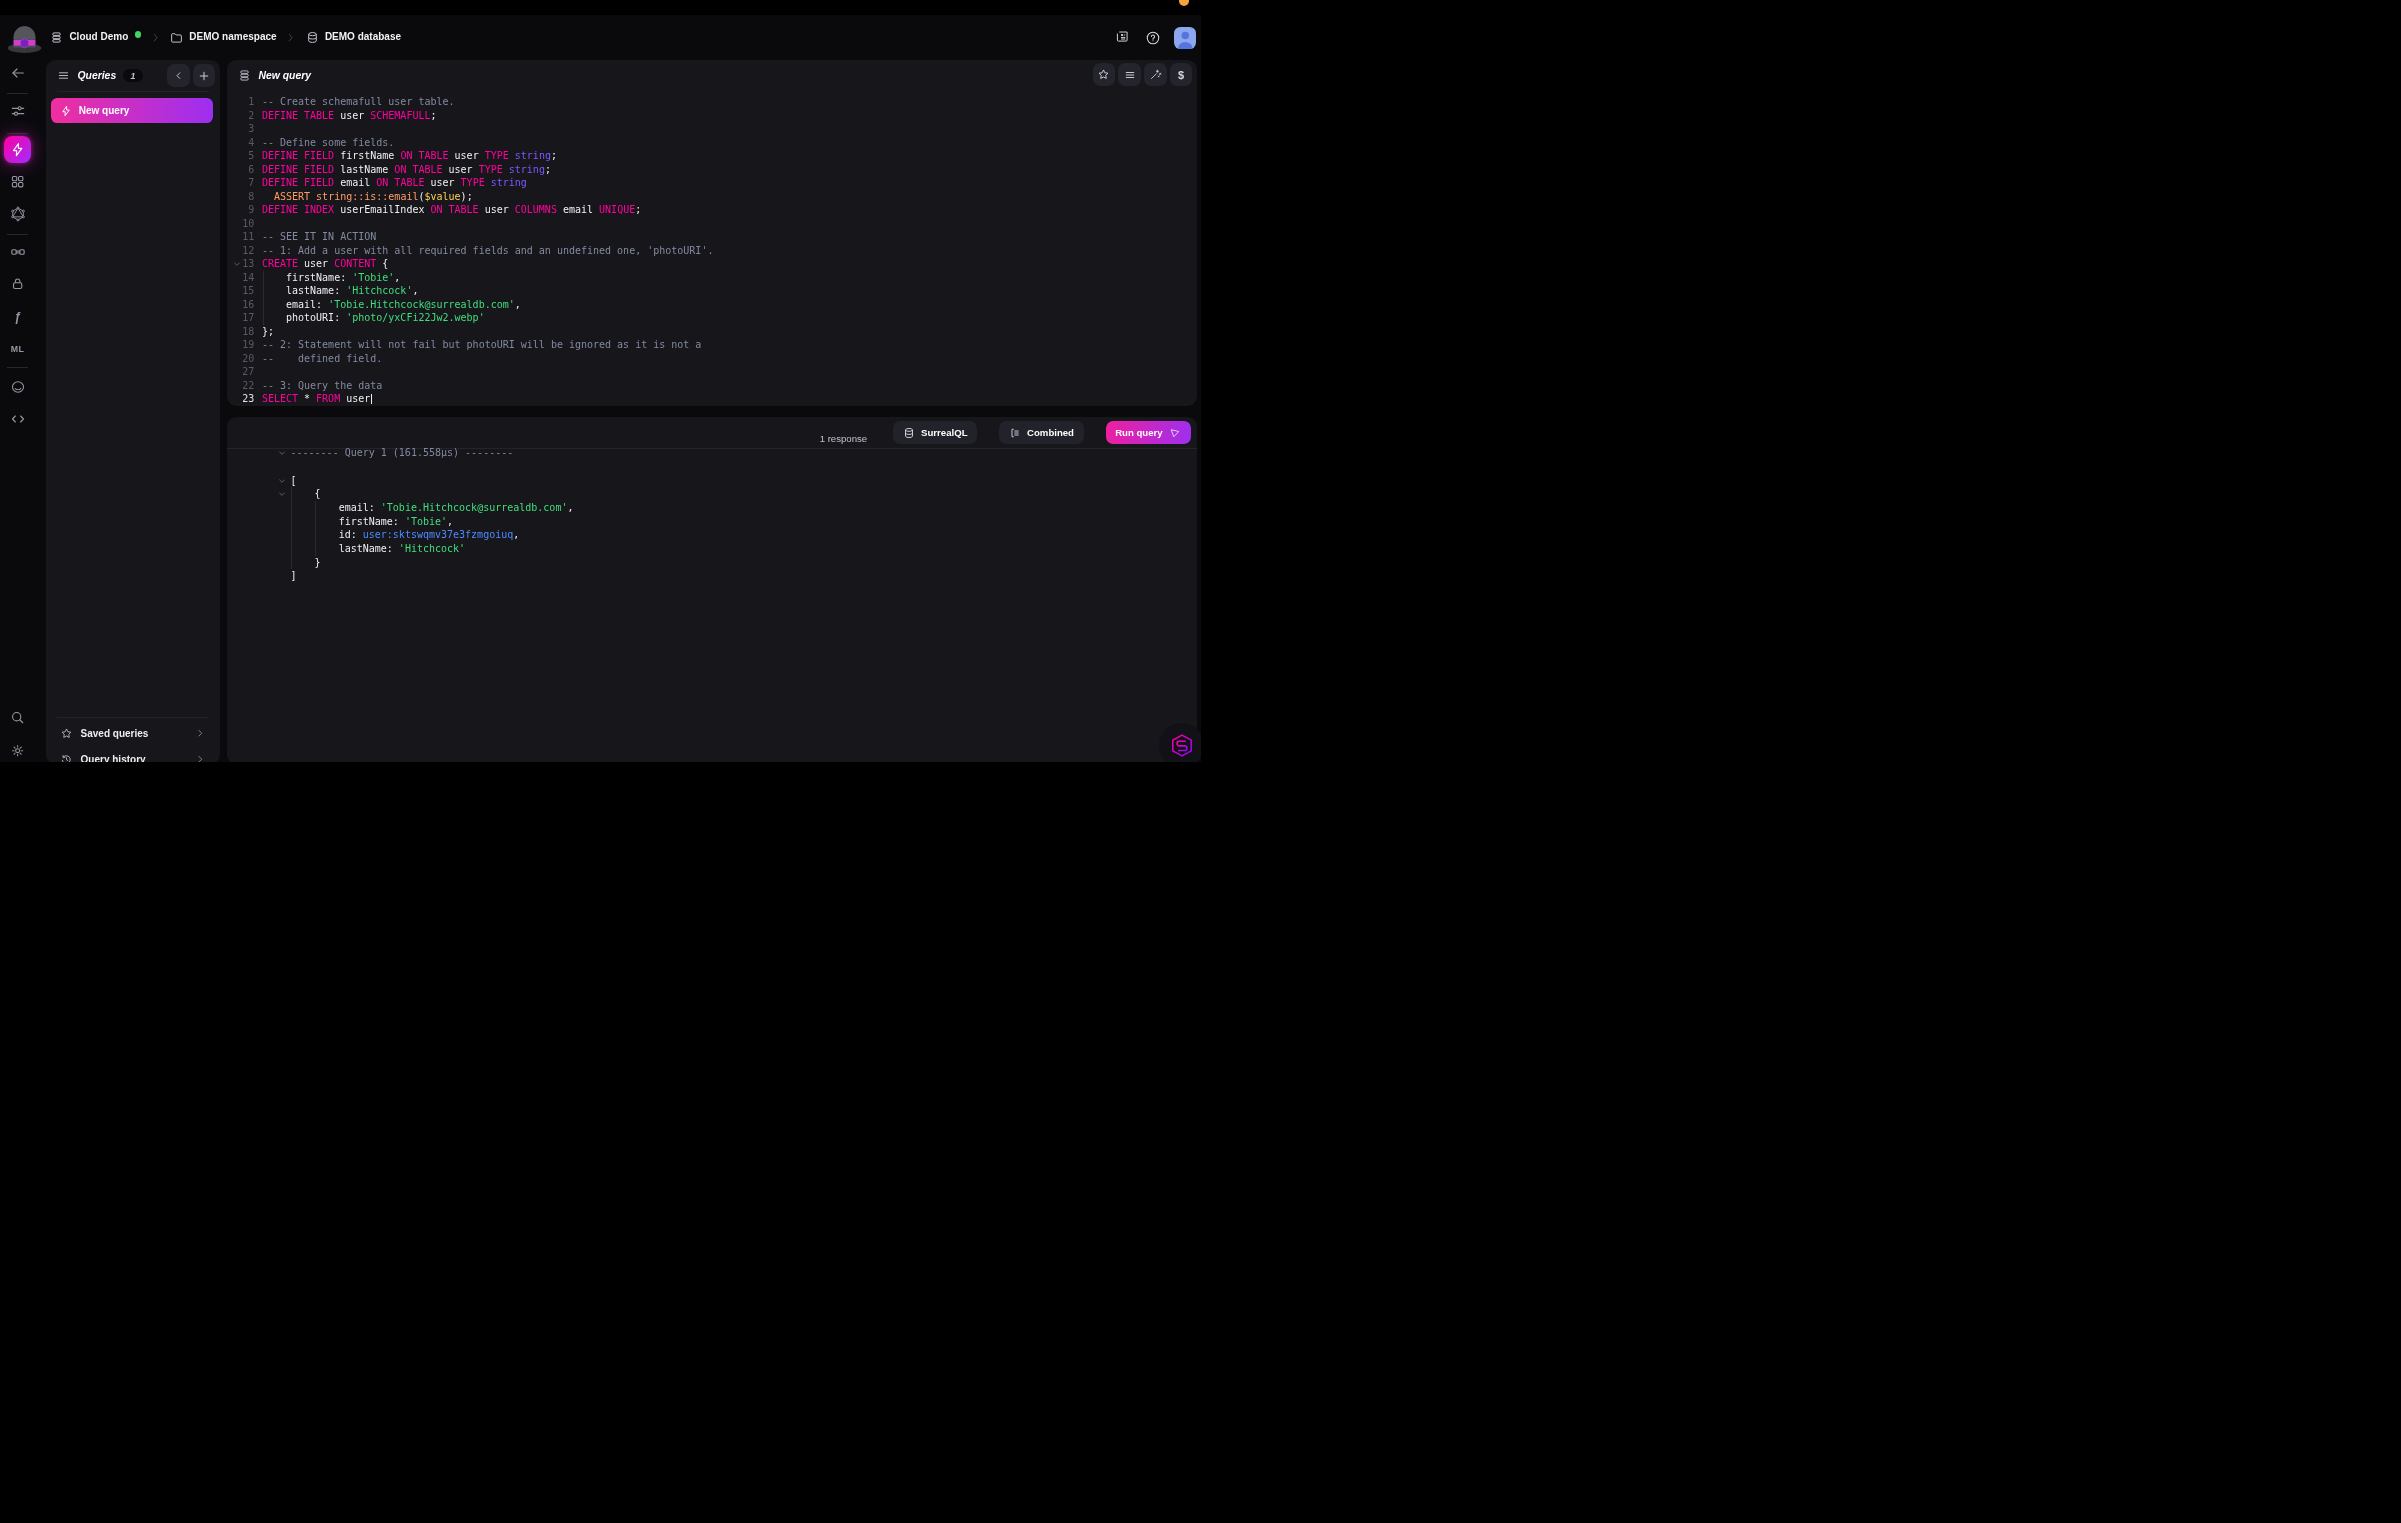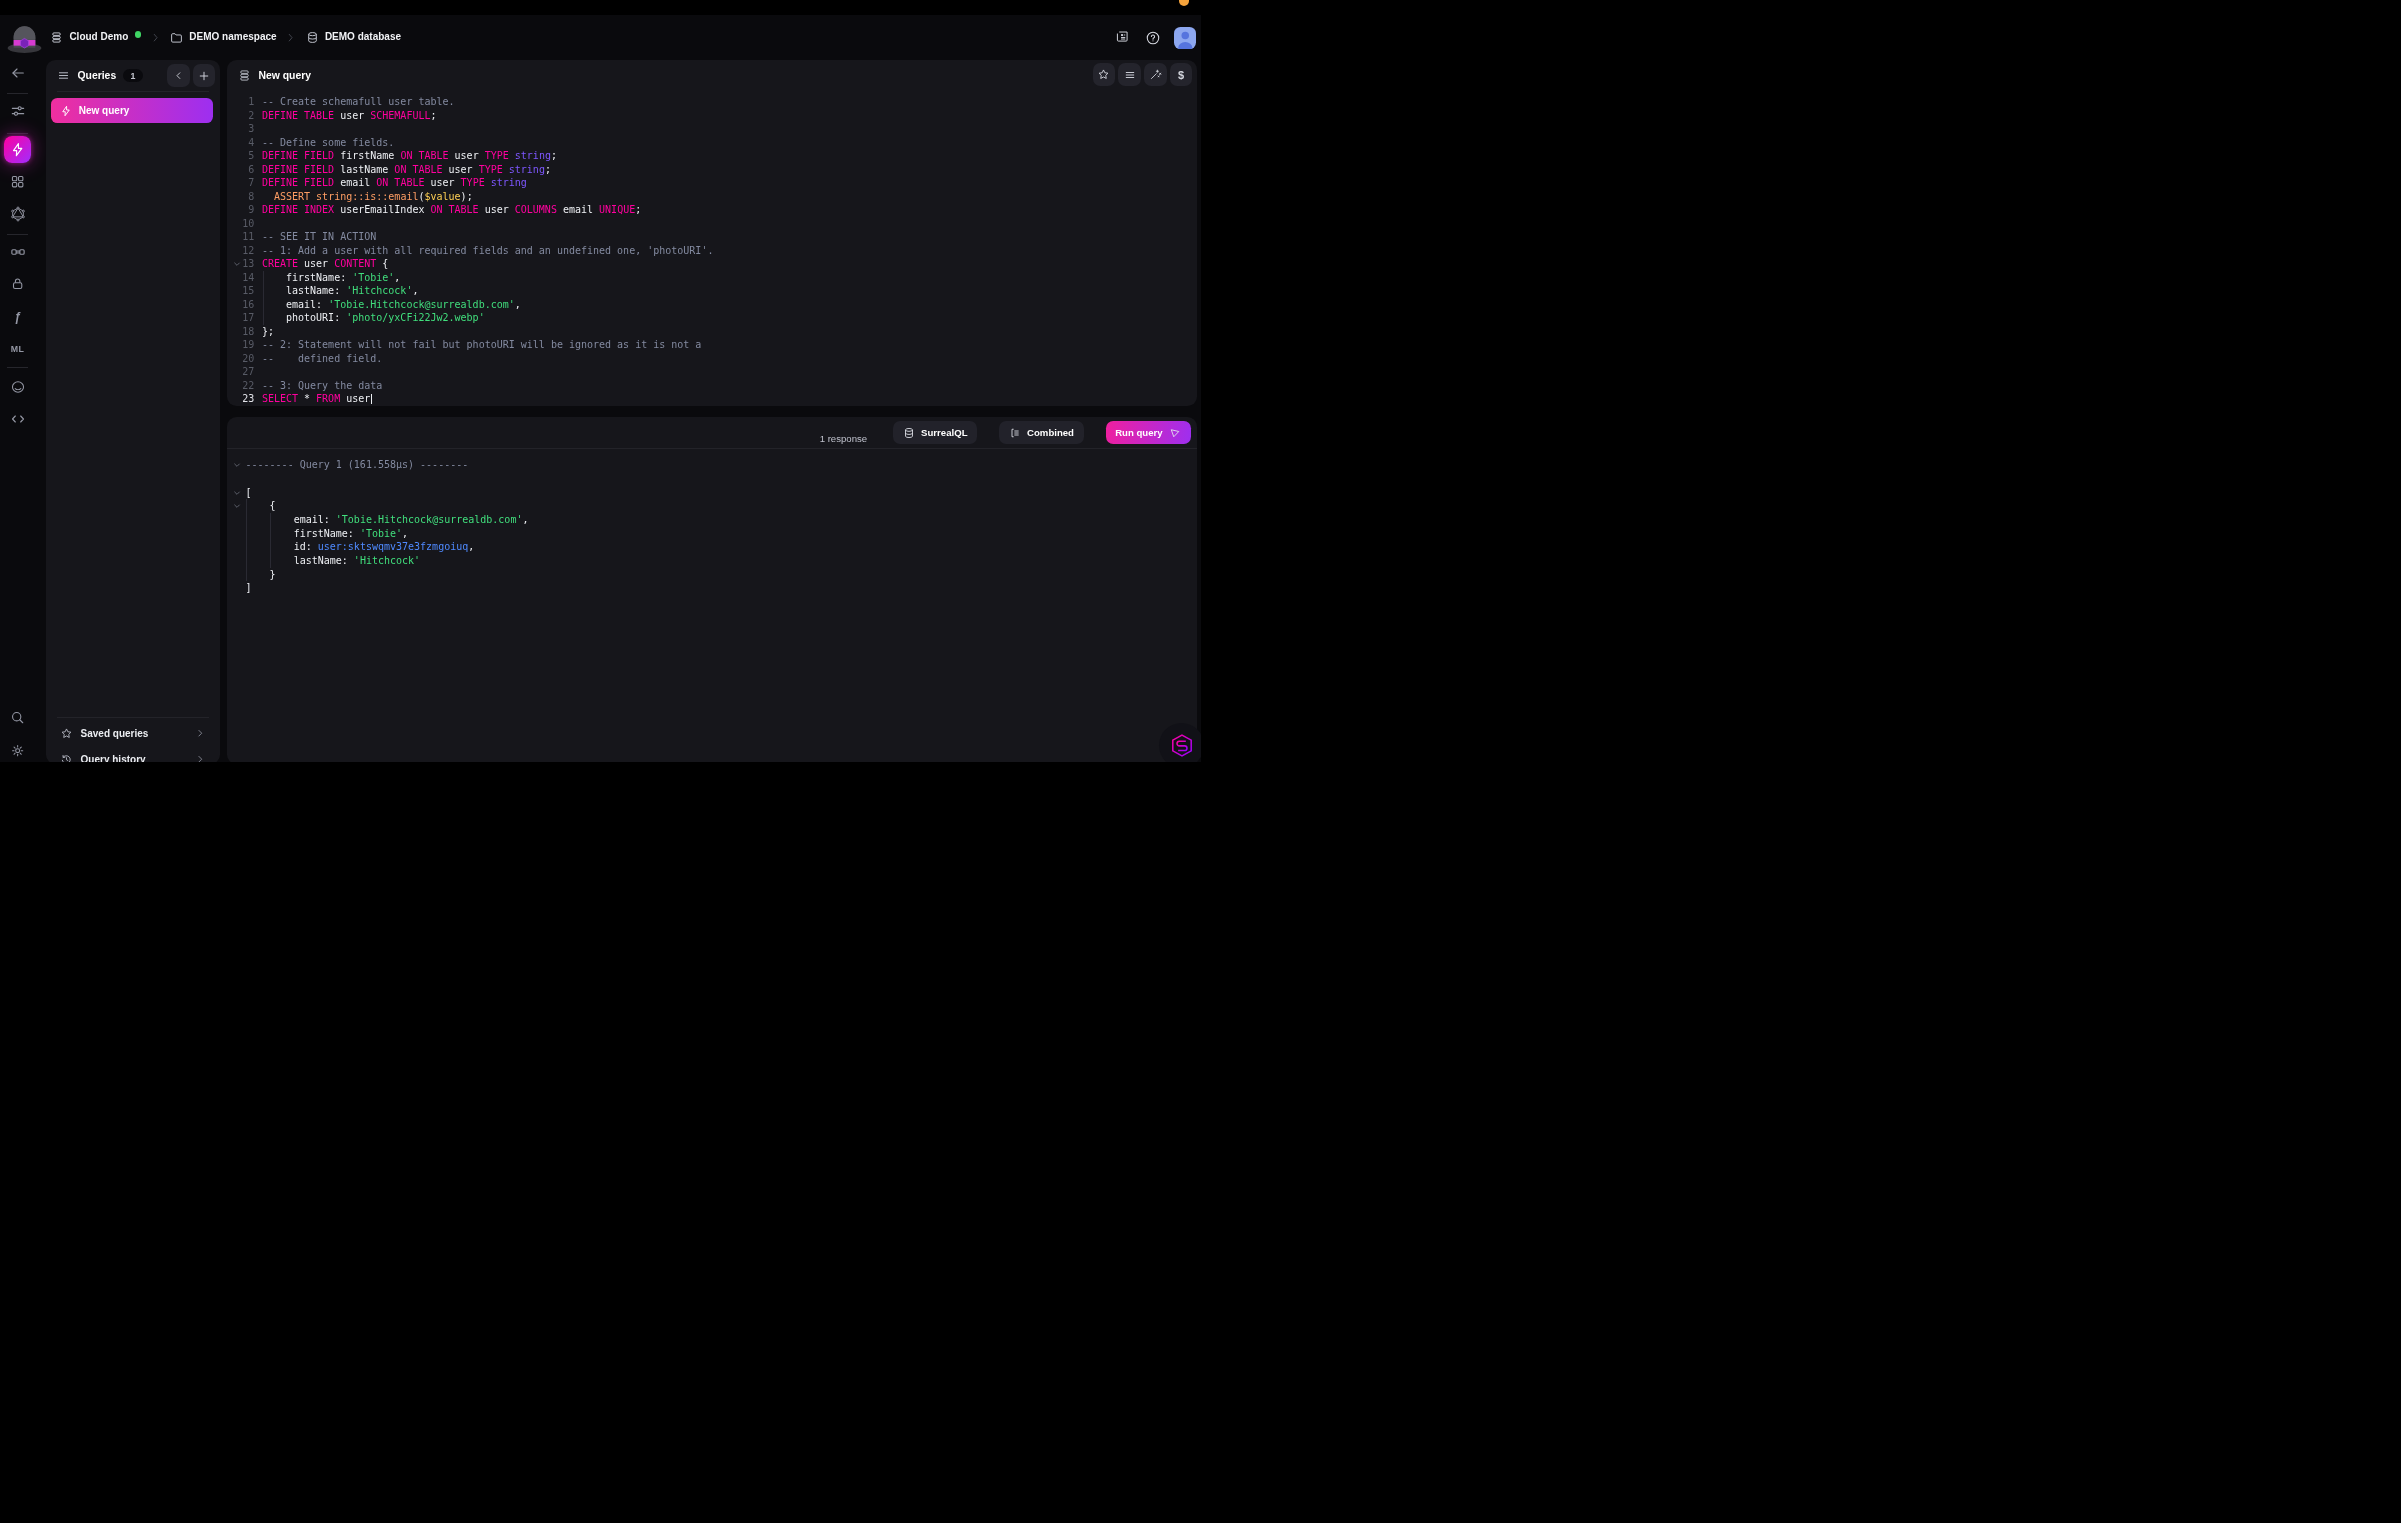--- a/index.html
+++ b/index.html
@@ -29,21 +29,21 @@
     background:linear-gradient(135deg,#ff00a0,#a12dff);display:flex;align-items:center;justify-content:center;color:#fff;
     box-shadow:0 0 19px rgba(236,42,204,.45),0 0 4.8px rgba(236,42,204,.5);}
   .sb-text{font-weight:700;font-size:8.8px;letter-spacing:0.4px;}
   .fn-glyph{font-size:12px;font-style:italic;font-weight:600;}
 
   
   .panel{position:absolute;background:#16161b;border-radius:9.6px;}
   .p-queries{left:46px;top:45px;width:174px;height:704px;}
   .p-query{left:227px;top:45px;width:970px;height:346px;}
   .p-results{left:227px;top:402px;width:970px;height:347px;}
-  .p-head{position:absolute;left:0;top:0;right:0;height:31px;display:flex;align-items:center;padding:0 11.3px;box-sizing:border-box;}
+  .p-head{position:absolute;left:0;top:0;right:0;height:31px;display:flex;align-items:center;padding:0 11.3px;box-sizing:border-box;font-style:italic;}
   .p-title{font-size:10.4px;font-weight:700;color:#fff;margin-left:7.2px;}
   .p-hicon{display:flex;color:#b9bcc6;}
 
   .badge{margin-left:7.2px;background:#0a0a0e;color:#c3c5cf;font-size:8.8px;font-weight:700;
          padding:1.6px 7.2px;border-radius:803px;}
   .sq-btn{width:22.5px;height:22.5px;border-radius:7.2px;background:#24242c;color:#d3d5dd;
           display:flex;align-items:center;justify-content:center;}
   .q-head-btns{position:absolute;top:4px;right:4.8px;display:flex;gap:3.2px;}
   .h-div{position:absolute;left:11.3px;right:11.3px;height:0.8px;background:#232329;}
 
@@ -62,21 +62,21 @@
   .res-right{position:absolute;right:6.4px;top:4px;display:flex;align-items:flex-end;gap:22px;}
   .res-meta{font-size:9.6px;color:#bfc1cc;margin-right:4px;}
   .pill-btn{height:22.5px;border-radius:7.2px;background:#22222a;color:#fff;font-size:9.6px;font-weight:700;
     display:inline-flex;align-items:center;gap:6.4px;padding:0 9.6px;}
   .pill-btn .picon{display:flex;color:#e3e5ec;}
   .run-btn{background:linear-gradient(100deg,#f01f9e,#9d2ff0);}
 
   
   .code-area{position:absolute;left:0;right:4.8px;overflow:hidden;}
   .ed-lines{top:35px;bottom:1.6px;}
-  .res-lines{top:41px;bottom:1.6px;}
+  .res-lines{top:29px;bottom:1.6px;padding-left:45px;}
   .code-line{display:flex;height:13.5px;line-height:13.5px;
     font-family:"DejaVu Sans Mono",monospace;font-size:10px;white-space:pre;}
   .res-line{height:13.7px;line-height:13.7px;}
   .fold-col{width:11.3px;margin-left:4px;color:#5d606b;display:flex;align-items:center;justify-content:center;}
   .num-col{width:12px;text-align:right;color:#585b66;}
   .num-active{color:#e2e3e9;}
   .code-text{margin-left:7.6px;position:relative;color:#eef0f4;}
   .res-text{margin-left:3.2px;}
   .guide{position:absolute;top:0;bottom:0;width:0.8px;background:#2a2a33;}
   .caret{display:inline-block;width:1.2px;height:10.4px;background:#eceff3;vertical-align:-1.6px;margin-left:0.8px;}

